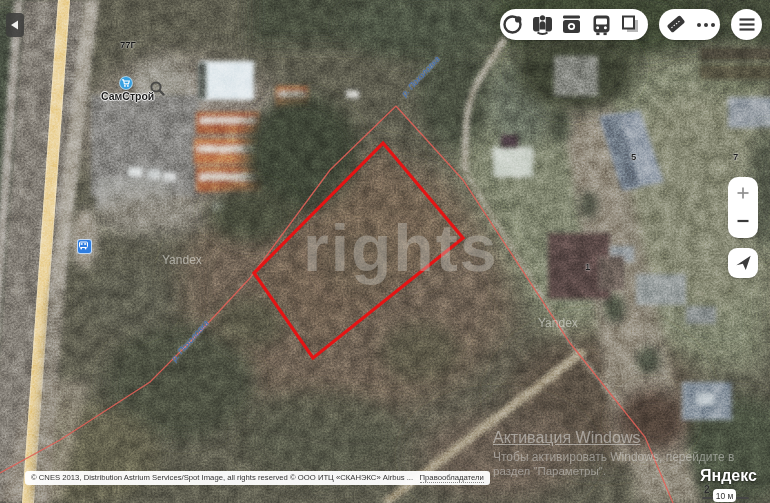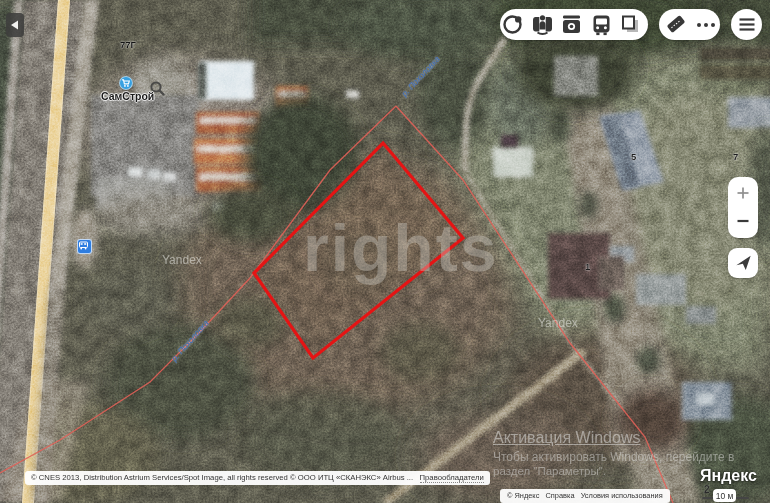--- a/index.html
+++ b/index.html
@@ -310,20 +310,19 @@
   <line x1="0.5" y1="7" x2="11.5" y2="7" stroke="#3a3a3a" stroke-width="2.2"></line>
 </svg>
 
 <div style="position:absolute;left:728px;top:248px;width:30px;height:30px;border-radius:9px;background:#fff;box-shadow:0 1px 2px rgba(0,0,0,.25);"></div>
 <svg style="position:absolute;left:735px;top:254px;" width="17" height="17" viewBox="0 0 19 19">
   <path d="M1.5,12.5 L17.5,2 L12,17.8 L8.8,10.8 Z" fill="#3c3c3c"></path>
 </svg>
 
 <div class="bar" style="left:25px;top:463px;padding:0 6px;margin-top:8px;">© CNES 2013, Distribution Astrium Services/Spot Image, all rights reserved © ООО ИТЦ «СКАНЭКС» Airbus ...&nbsp;&nbsp;&nbsp;<span style="border-bottom:1px dotted #888;">Правообладатели</span></div>
 
-<div class="bar" style="left:500px;top:489px;padding:0 7px;font-size:7.4px;">© Яндекс&nbsp;&nbsp;&nbsp;Справка&nbsp;&nbsp;&nbsp;Условия использования</div>
 
 <svg style="position:absolute;left:696px;top:486px;" width="60" height="16" viewBox="0 0 60 16">
   <line x1="7" y1="12" x2="52" y2="12" stroke="#444" stroke-width="2" stroke-linecap="round"></line>
   <rect x="17" y="3" width="23" height="13" rx="4" fill="#fff"></rect>
   <text x="28.5" y="13" font-size="8.5" fill="#333" text-anchor="middle" font-family="Liberation Sans">10 м</text>
 </svg>
 </div>
 
 </body></html>

